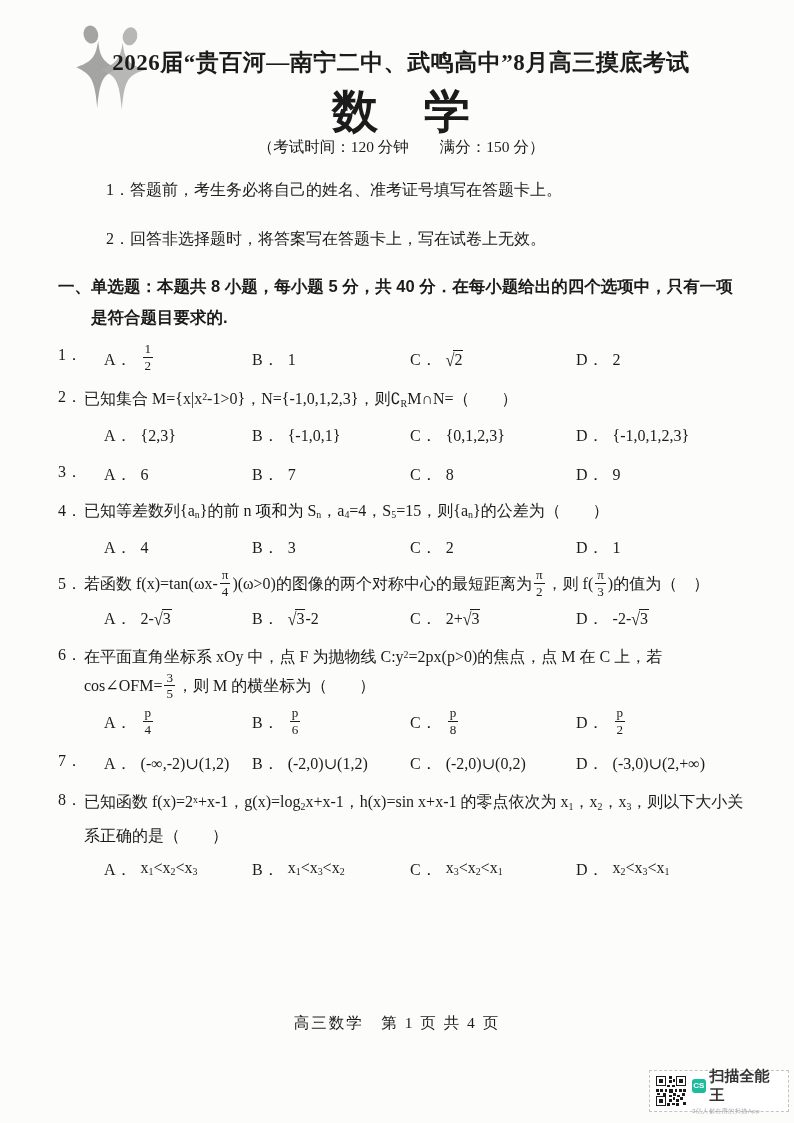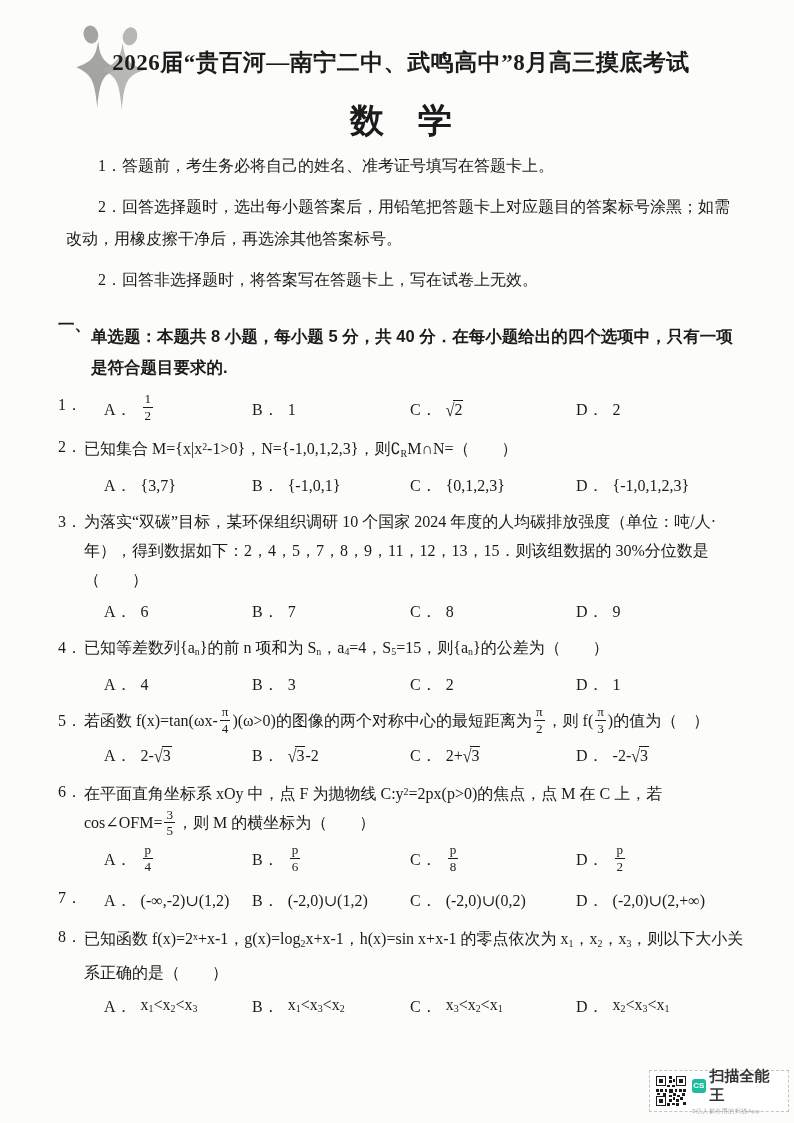--- a/index.html
+++ b/index.html
@@ -14,34 +14,34 @@
   .page { position:relative; width:794px; height:1064px; padding:16px 50px 0 58px; }
 
   
   .logo { position:absolute; left:64px; top:20px; z-index:0; }
   .hdr { position:relative; z-index:1; }
   .exam-title {
     text-align:center; font-weight:bold; font-size:23px; line-height:30px;
     margin-top:32px; letter-spacing:0.5px;
     font-family:"Liberation Serif","DejaVu Serif",serif;
   }
-  .subject-title { text-align:center; font-weight:bold; font-size:34px; line-height:42px; margin-top:22px; }
+  .subject-title { text-align:center; font-weight:bold; font-size:46px; line-height:42px; margin-top:13px; }
   .exam-info { text-align:center; font-size:15.5px; line-height:22px; margin-top:3px; }
 
   
   .notice { margin-top:8px; }
   .notice-title { font-weight:bold; font-size:16.5px; line-height:30px;
     font-family:"Liberation Sans","DejaVu Sans",sans-serif; }
-  .notice p { margin:8px; font-size:16px; line-height:32.5px; text-indent:2em; }
+  .notice p { margin:16px; font-size:16px; line-height:32.5px; text-indent:2em; }
 
   
   .section-header { display:flex; margin-top:13px; font-weight:bold; font-size:16.5px; line-height:31px;
     font-family:"Liberation Sans","DejaVu Sans",sans-serif; }
   .section-header .marker { flex:0 0 auto; }
-  .section-header .stitle { flex:1;margin-top:12px; }
+  .section-header .stitle { flex:1; }
 
   
   .question { display:flex; font-size:16px; line-height:29px; margin-top:7px; }
   .qnum { flex:0 0 26px; }
   .qbody { flex:1; }
   .qstem { }
   .options { display:grid; grid-template-columns:148px 158px 166px 1fr; padding-left:20px; margin-top:3px; }
   .opt { display:flex; align-items:center; gap:9px; white-space:nowrap; }
   .optlabel { flex:0 0 auto; }
 
@@ -85,25 +85,25 @@
     </g>
     <g fill="#ababab" opacity="0.85">
       <ellipse cx="72" cy="18" rx="8" ry="10" transform="rotate(14 72 18)"></ellipse>
       <path d="M64,25 C66,44 70,48 88,55 C70,61 66,65 63,99 C60,65 56,61 40,55 C56,48 61,44 64,25 Z"></path>
     </g>
   </svg>
 
   <div class="hdr">
     <div class="exam-title">2026届“贵百河—南宁二中、武鸣高中”8月高三摸底考试</div>
     <div class="subject-title">数　学</div>
+    <div class="exam-info">（考试时间：120 分钟　　满分：150 分）</div>
   </div>
 
   <div class="notice">
     <p>1．答题前，考生务必将自己的姓名、准考证号填写在答题卡上。</p>
-    <p>2．回答选择题时，选出每小题答案后，用铅笔把答题卡上对应题目的答案标号涂黑；如需改动，用橡皮擦干净后，再选涂其他答案标号。</p>
     <p>2．回答非选择题时，将答案写在答题卡上，写在试卷上无效。</p>
   </div>
 
   <div class="section-header">
     <span class="marker">一、</span>
     <span class="stitle">单选题：本题共 8 小题，每小题 5 分，共 40 分．在每小题给出的四个选项中，只有一项是符合题目要求的.</span>
   </div>
 
   <div class="question">
     <span class="qnum">1．</span>
@@ -132,42 +132,41 @@
     </div>
   </div>
 
   <div class="question">
     <span class="qnum">2．</span>
     <div class="qbody">
       <div class="qstem">已知集合 M={x|x<sup>2</sup>-1&gt;0}，N={-1,0,1,2,3}，则∁<sub>R</sub>M∩N=（　　）</div>
       <div class="options">
         <span class="opt">
             <span class="optlabel">A．</span>
-            <span>{3,7}</span>
+            <span>{2,3}</span>
           </span>
         <span class="opt">
             <span class="optlabel">B．</span>
             <span>{-1,0,1}</span>
           </span>
         <span class="opt">
             <span class="optlabel">C．</span>
             <span>{0,1,2,3}</span>
           </span>
         <span class="opt">
             <span class="optlabel">D．</span>
             <span>{-1,0,1,2,3}</span>
           </span>
       </div>
     </div>
   </div>
 
   <div class="question">
     <span class="qnum">3．</span>
     <div class="qbody">
-      <div class="qstem">为落实“双碳”目标，某环保组织调研 10 个国家 2024 年度的人均碳排放强度（单位：吨/人·年），得到数据如下：2，4，5，7，8，9，11，12，13，15．则该组数据的 30%分位数是（　　）</div>
       <div class="options">
         <span class="opt">
             <span class="optlabel">A．</span>
             <span>6</span>
           </span>
         <span class="opt">
             <span class="optlabel">B．</span>
             <span>7</span>
           </span>
         <span class="opt">
@@ -292,21 +291,21 @@
         <span class="opt">
             <span class="optlabel">B．</span>
             <span>(-2,0)∪(1,2)</span>
           </span>
         <span class="opt">
             <span class="optlabel">C．</span>
             <span>(-2,0)∪(0,2)</span>
           </span>
         <span class="opt">
             <span class="optlabel">D．</span>
-            <span>(-2,0)∪(2,+∞)</span>
+            <span>(-3,0)∪(2,+∞)</span>
           </span>
       </div>
     </div>
   </div>
 
   <div class="question">
     <span class="qnum">8．</span>
     <div class="qbody">
       <div class="qstem">已知函数 f(x)=2<sup>x</sup>+x-1，g(x)=log<sub>2</sub>x+x-1，h(x)=sin x+x-1 的零点依次为 x<sub>1</sub>，x<sub>2</sub>，x<sub>3</sub>，则以下大小关系正确的是（　　）</div>
       <div class="options">
@@ -323,20 +322,21 @@
             <span>x<sub>3</sub>&lt;x<sub>2</sub>&lt;x<sub>1</sub></span>
           </span>
         <span class="opt">
             <span class="optlabel">D．</span>
             <span>x<sub>2</sub>&lt;x<sub>3</sub>&lt;x<sub>1</sub></span>
           </span>
       </div>
     </div>
   </div>
 
+  <div class="footer">高三数学　第 1 页 共 4 页</div>
 
   <div class="watermark">
     <svg class="qr" width="30" height="30" viewBox="0 0 21 21" shape-rendering="crispEdges" aria-hidden="true">
       <rect width="21" height="21" fill="#ffffff"></rect>
       <g fill="#1b1b1b">
         <rect x="0" y="0" width="7" height="7"></rect>
           <rect x="1" y="1" width="5" height="5" fill="#fff"></rect>
           <rect x="2" y="2" width="3" height="3"></rect>
         <rect x="14" y="0" width="7" height="7"></rect>
           <rect x="15" y="1" width="5" height="5" fill="#fff"></rect>

